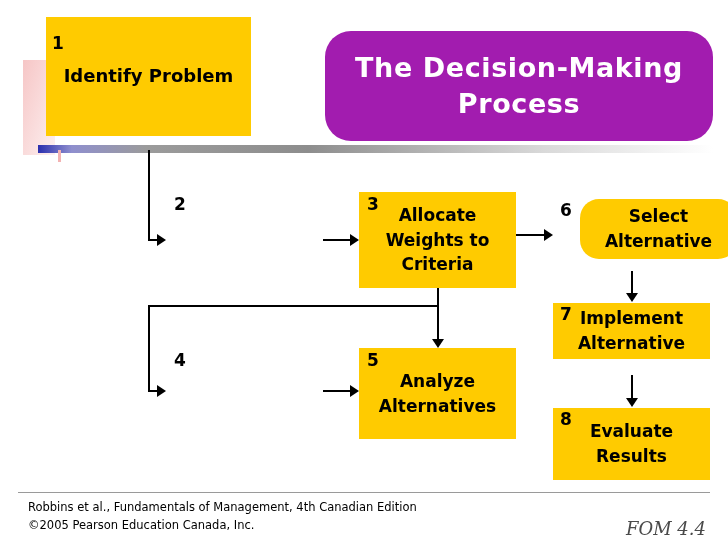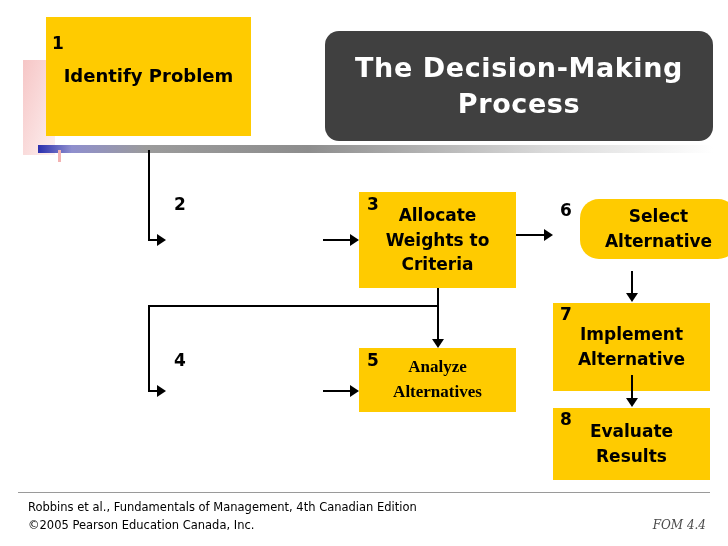--- a/index.html
+++ b/index.html
@@ -20,22 +20,22 @@
     background: #ffffff;
   }
 
   
   .title-box {
     position: absolute;
     left: 325px;
     top: 31px;
     width: 388px;
     height: 110px;
-    background: #404040;
-    border-radius: 14px;
+    background: #a21caf;
+    border-radius: 26px;
     display: flex;
     align-items: center;
     justify-content: center;
     box-sizing: border-box;
     padding: 4px 12px;
   }
   .title-text {
     color: #ffffff;
     font-size: 27px;
     font-weight: bold;
@@ -106,29 +106,29 @@
 
   
   #box3 { left: 359px; top: 192px; width: 157px; height: 96px; }
   #num3 { left: 367px; top: 196px; }
 
   
   #box4 { left: 166px; top: 348px; width: 157px; height: 85px; }
   #num4 { left: 174px; top: 352px; }
 
   
-  #box5 { left: 359px; top: 348px; width: 157px; height: 64px; font-family: Liberation Serif, serif; }
+  #box5 { left: 359px; top: 348px; width: 157px; height: 91px; }
   #num5 { left: 367px; top: 352px; }
 
   
   #box6 { left: 580px; top: 199px; width: 157px; height: 60px; border-radius: 19px; }
   #num6 { left: 560px; top: 202px; }
 
   
-  #box7 { left: 553px; top: 303px; width: 157px; height: 88px; }
+  #box7 { left: 553px; top: 303px; width: 157px; height: 56px; }
   #num7 { left: 560px; top: 306px; }
 
   
   #box8 { left: 553px; top: 408px; width: 157px; height: 72px; }
   #num8 { left: 560px; top: 411px; }
 
   
   .conn {
     position: absolute;
     background: #000000;
@@ -199,21 +199,21 @@
     top: 499px;
     font-size: 11.5px;
     color: #000000;
     line-height: 1.55;
     font-family: "DejaVu Sans", sans-serif;
   }
   .footer-code {
     position: absolute;
     right: 22px;
     top: 518px;
-    font-size: 12px;
+    font-size: 18px;
     font-style: italic;
     color: #4a4a4a;
     font-family: "DejaVu Serif", serif;
   }
 </style>
 </head>
 <body>
 
 <div id="slide">
 

